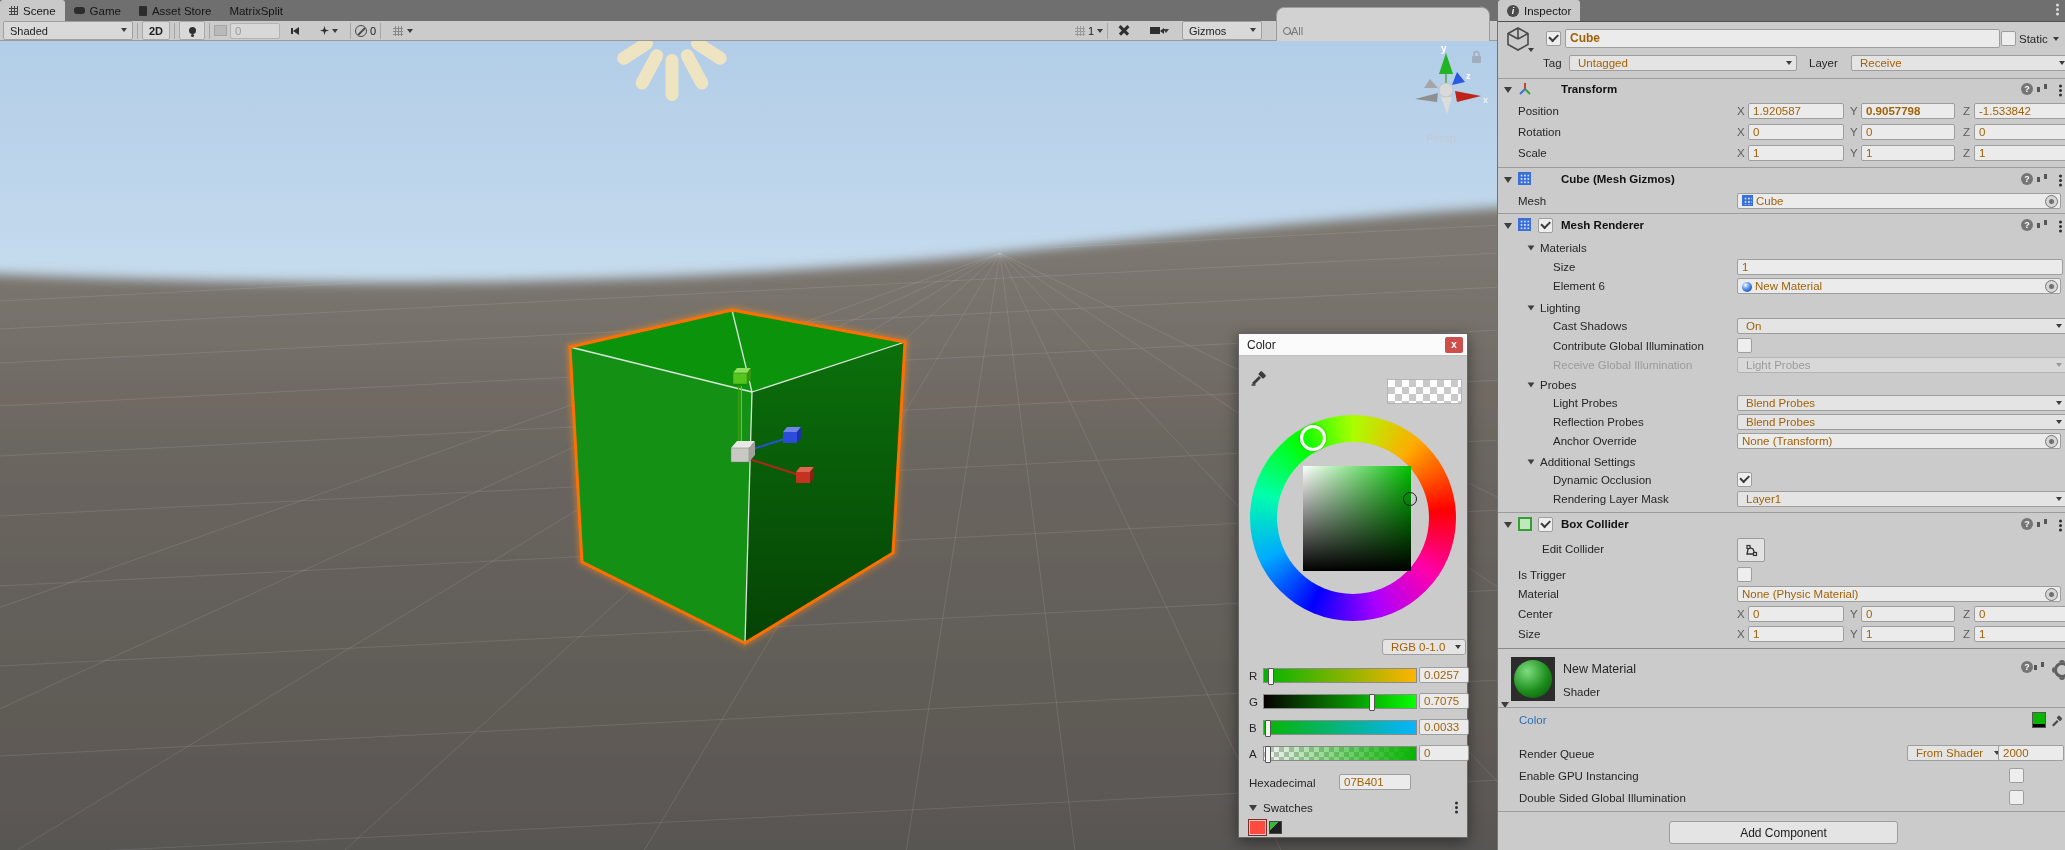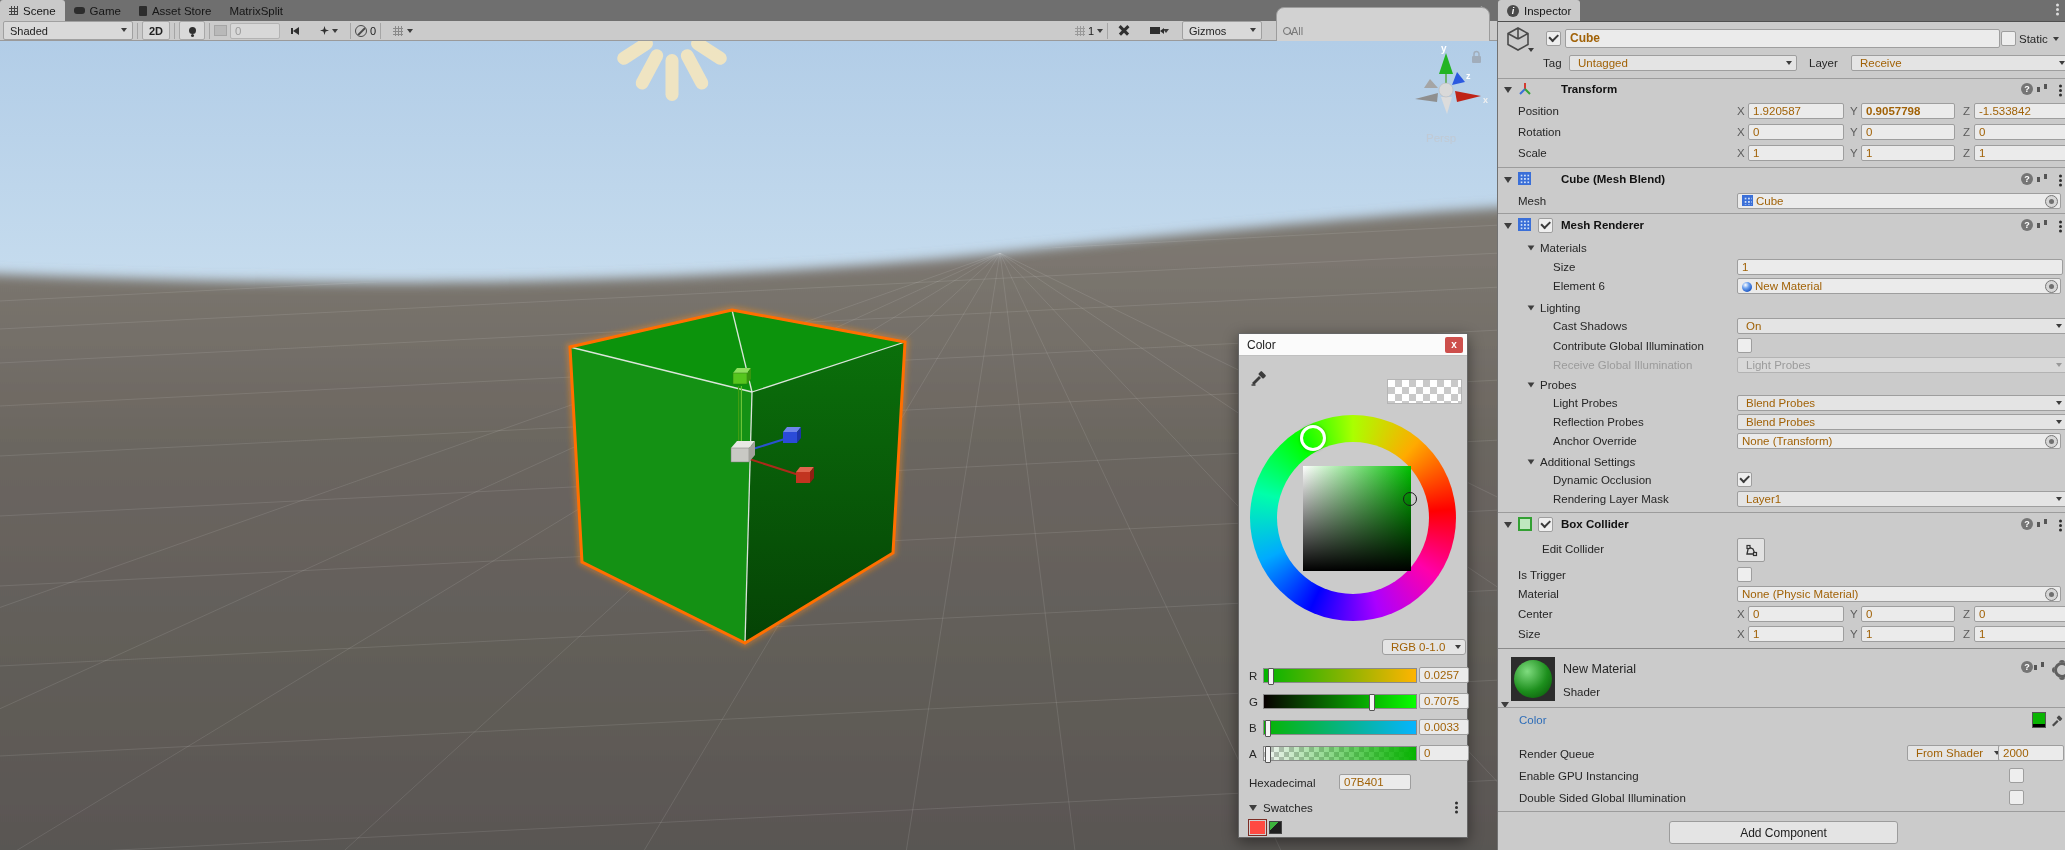--- a/index.html
+++ b/index.html
@@ -398,21 +398,21 @@
     <span class="axisl" style="left:352px;top:145px;">Y</span>
     <div class="fld" style="left:363px;top:145px;width:84px;"><span>1</span></div>
     <span class="axisl" style="left:465px;top:145px;">Z</span>
     <div class="fld" style="left:476px;top:145px;width:84px;"><span>1</span></div>
 
     <div class="div" style="top:167px;"></div>
 
     
     <span class="a fold" style="left:6px;top:177px;"></span>
     <span class="a gridicon" style="left:20px;top:172px;"></span>
-    <span class="hdr" style="left:63px;top:173px;">Cube (Mesh Blend)</span>
+    <span class="hdr" style="left:63px;top:173px;">Cube (Mesh Gizmos)</span>
     <span class="a help" style="left:523px;top:173px;"><i style="font-style:normal;">?</i></span>
     <span class="a preset" style="left:544px;top:176px;"></span>
     <span class="a kebab" style="left:561px;top:179px;"></span>
 
     <span class="lbl" style="left:20px;top:193px;">Mesh</span>
     <div class="fld" style="left:239px;top:193px;width:314px;padding-left:4px;">
       <span class="gridicon" style="display:inline-block;width:9px;height:9px;vertical-align:-1px;margin-right:3px;"></span><span>Cube</span>
     </div>
     <span class="objpick" style="left:547px;top:195px;"></span>
 

